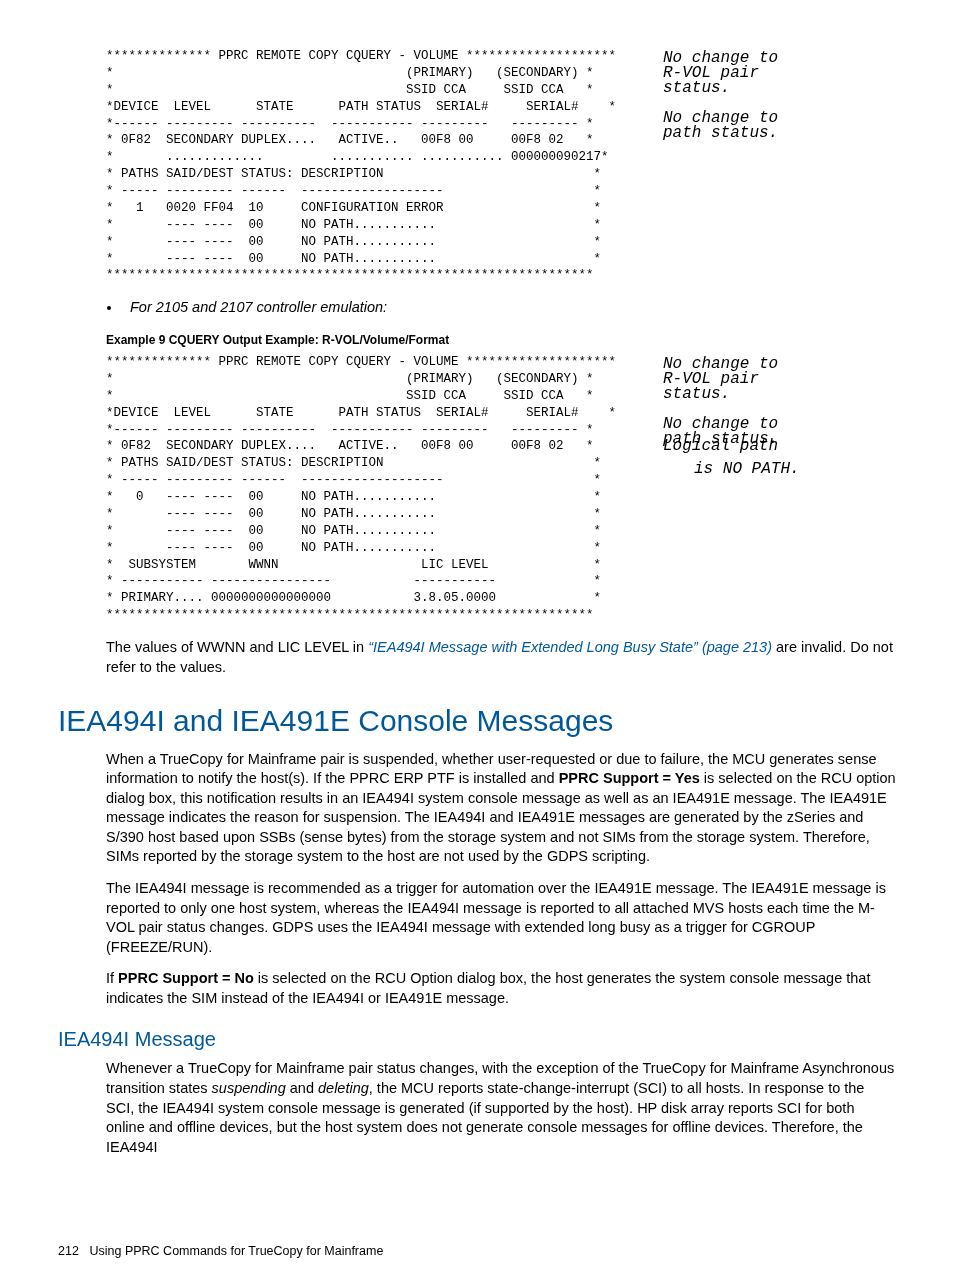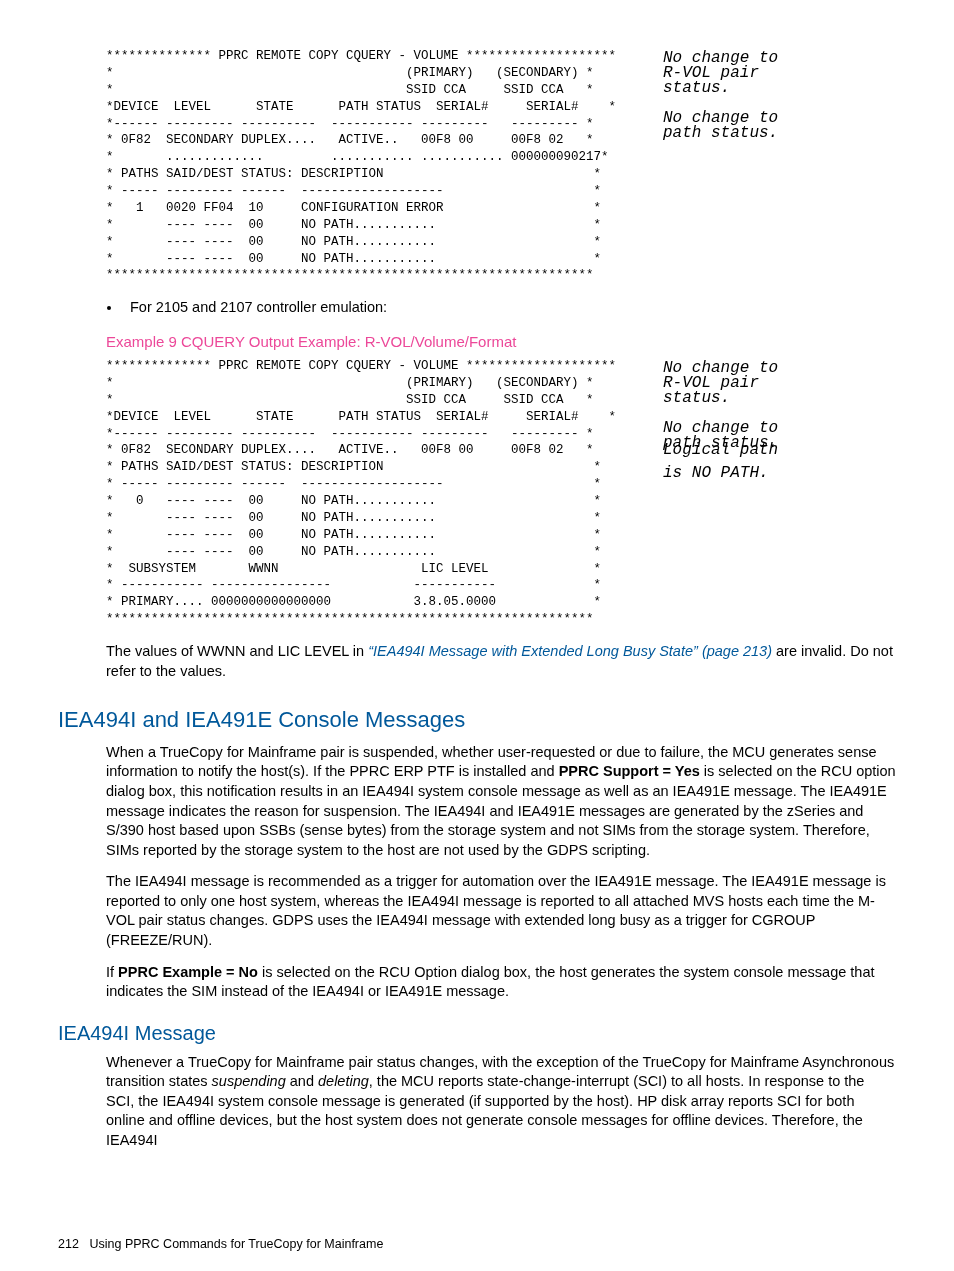--- a/index.html
+++ b/index.html
@@ -23,39 +23,40 @@
   }
   .annot {
     font-family: "Courier New", monospace;
     font-size: 16px;
     font-style: italic;
     position: absolute;
   }
   ul.bullet {
     margin: 4px 0 0 0;
     padding-left: 64px;
+    font-style: italic;
   }
   ul.bullet li {
     padding-left: 8px;
   }
   .example-head {
-    font-weight: normal;
-    color: #ec4899;
+    font-weight: bold;
+    color: #000000;
     margin: 14px 0 6px 48px;
-    font-size: 15px;
+    font-size: 12px;
   }
   a.xref {
     color: #00589a;
     text-decoration: none;
     font-style: italic;
   }
   h2.sec {
     color: #00589a;
     font-weight: normal;
-    font-size: 22px;
+    font-size: 30px;
     margin: 24px 0 8px 0;
   }
   h3.sub {
     color: #00589a;
     font-weight: normal;
     font-size: 20px;
     margin: 18px 0 6px 0;
   }
   p.body {
     margin: 0 0 12px 48px;
@@ -116,37 +117,37 @@
 *  SUBSYSTEM       WWNN                   LIC LEVEL              *
 * ----------- ----------------           -----------             *
 * PRIMARY.... 0000000000000000           3.8.05.0000             *
 *****************************************************************</pre>
 <div class="annot" style="top:0;left:605px;">No change to</div>
 <div class="annot" style="top:15px;left:605px;">R-VOL pair</div>
 <div class="annot" style="top:30px;left:605px;">status.</div>
 <div class="annot" style="top:60px;left:605px;">No change to</div>
 <div class="annot" style="top:75px;left:605px;">path status.</div>
 <div class="annot" style="top:82px;left:605px;">Logical path</div>
-<div class="annot" style="top:105px;left:605px;text-align:center;">is NO PATH.</div>
+<div class="annot" style="top:105px;left:636px;text-align:center;">is NO PATH.</div>
 </div>
 
 <p class="body">
   <span>The values of WWNN and LIC LEVEL in </span><a href="#" class="xref">“IEA494I Message with Extended Long Busy State” (page 213)</a><span> are invalid. Do not refer to the values.</span>
 </p>
 
 <h2 class="sec">IEA494I and IEA491E Console Messages</h2>
 
 <p class="body">
   <span>When a TrueCopy for Mainframe pair is suspended, whether user-requested or due to failure, the MCU generates sense information to notify the host(s). If the PPRC ERP PTF is installed and </span><b>PPRC Support = Yes</b><span> is selected on the RCU option dialog box, this notification results in an IEA494I system console message as well as an IEA491E message. The IEA491E message indicates the reason for suspension. The IEA494I and IEA491E messages are generated by the zSeries and S/390 host based upon SSBs (sense bytes) from the storage system and not SIMs from the storage system. Therefore, SIMs reported by the storage system to the host are not used by the GDPS scripting.</span>
 </p>
 
 <p class="body">The IEA494I message is recommended as a trigger for automation over the IEA491E message. The IEA491E message is reported to only one host system, whereas the IEA494I message is reported to all attached MVS hosts each time the M-VOL pair status changes. GDPS uses the IEA494I message with extended long busy as a trigger for CGROUP (FREEZE/RUN).</p>
 
 <p class="body">
-  <span>If </span><b>PPRC Example = No</b><span> is selected on the RCU Option dialog box, the host generates the system console message that indicates the SIM instead of the IEA494I or IEA491E message.</span>
+  <span>If </span><b>PPRC Support = No</b><span> is selected on the RCU Option dialog box, the host generates the system console message that indicates the SIM instead of the IEA494I or IEA491E message.</span>
 </p>
 
 <h3 class="sub">IEA494I Message</h3>
 
 <p class="body">
   <span>Whenever a TrueCopy for Mainframe pair status changes, with the exception of the TrueCopy for Mainframe Asynchronous transition states </span><i>suspending</i><span> and </span><i>deleting</i><span>, the MCU reports state-change-interrupt (SCI) to all hosts. In response to the SCI, the IEA494I system console message is generated (if supported by the host). HP disk array reports SCI for both online and offline devices, but the host system does not generate console messages for offline devices. Therefore, the IEA494I</span>
 </p>
 
 <div class="footer">
   <span class="footer-page">212</span>

